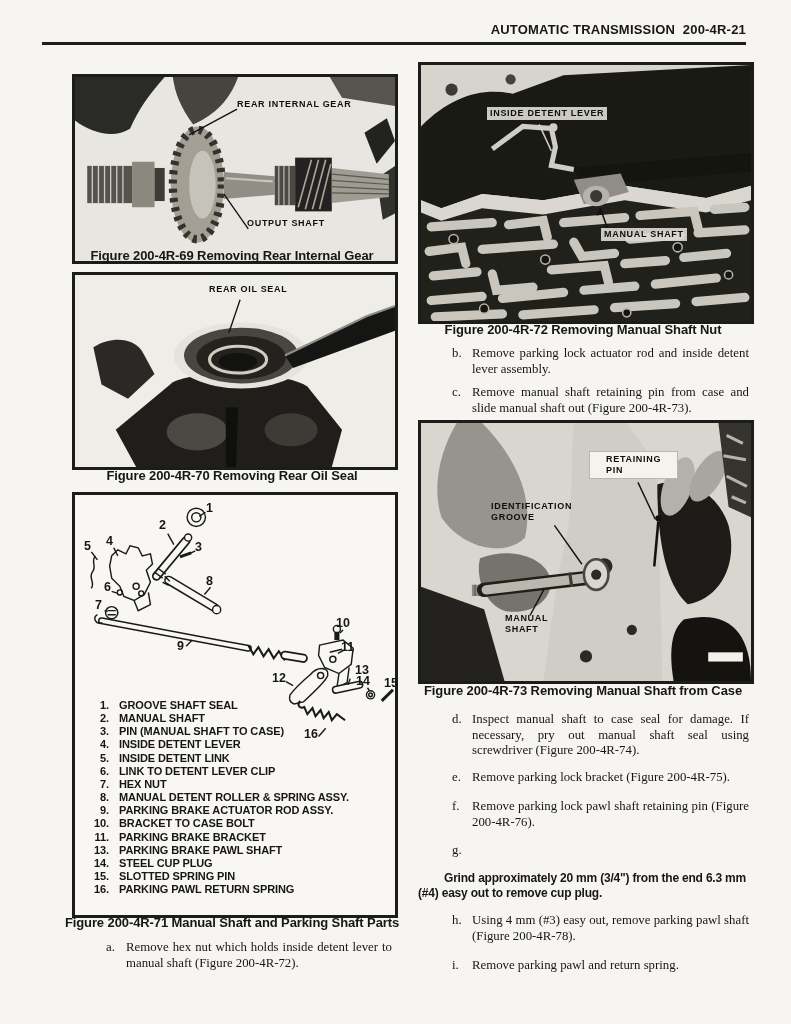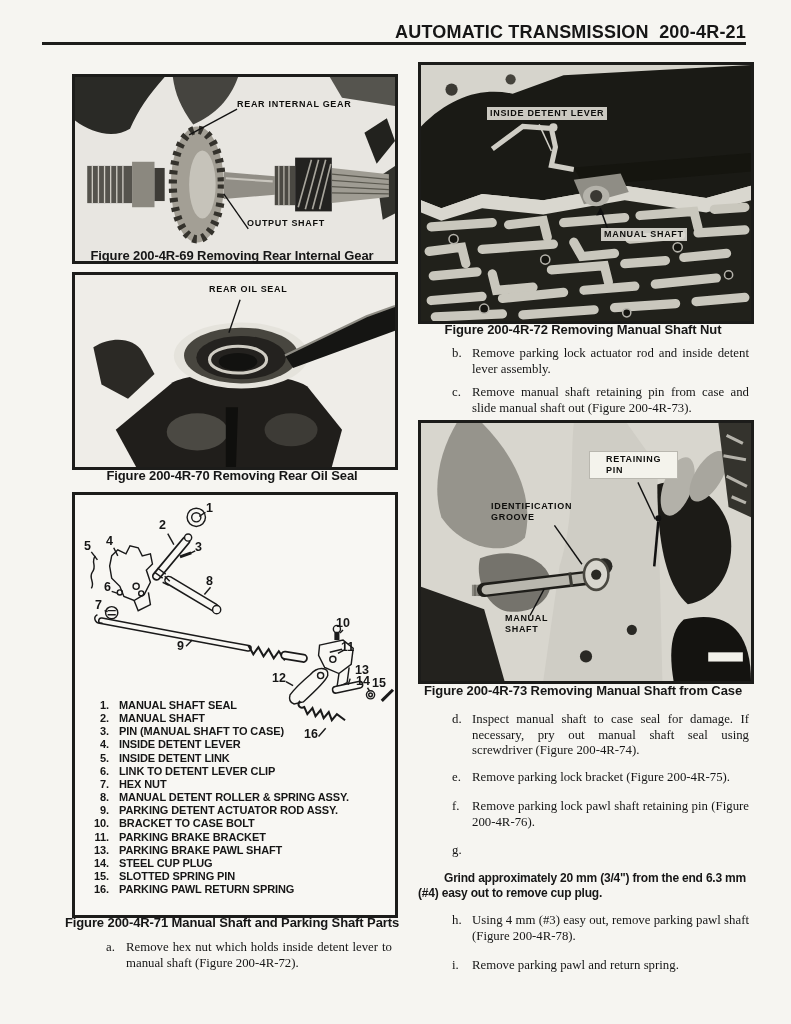--- a/index.html
+++ b/index.html
@@ -1,19 +1,19 @@
 <!DOCTYPE html>
 <html><head>
 <meta charset="utf-8">
 <style>
   html,body{margin:0;padding:0;background:#888;}
   .page{position:relative;width:791px;height:1024px;background:#f6f5f1;margin:0 auto;
         font-family:"Liberation Sans",sans-serif;color:#161616;overflow:hidden;}
   .hdr{position:absolute;left:40px;top:22px;width:706px;text-align:right;
-       font-size:18px;font-weight:700;letter-spacing:.2px;white-space:pre;}
+       font-size:13px;font-weight:700;letter-spacing:.2px;white-space:pre;}
   .hdr-rule{position:absolute;left:42px;top:42px;width:704px;height:3px;background:#1d1d1b;}
   .figbox{position:absolute;border:3px solid #1c1c1a;background:#eceae5;}
   .figbox svg{display:block;width:100%;height:100%;}
   .cap{position:absolute;text-align:center;font-size:13px;font-weight:700;letter-spacing:-.1px;}
   .pl{position:absolute;font-size:9px;font-weight:700;letter-spacing:.7px;color:#0e0e0c;
       white-space:pre-line;line-height:11px;}
   .pl.boxed{background:#f4f3ec;padding:2px 16px;border:1px solid #b9b7af;}
   .pl.backed{background:rgba(218,216,208,.92);padding:1px 3px;}
   .co{position:absolute;font-size:12.5px;font-weight:700;line-height:13px;}
   .plist{position:absolute;left:8px;top:204px;width:300px;}
@@ -198,26 +198,26 @@
     <span class="co" style="left:9px;top:45px">5</span>
     <span class="co" style="left:29px;top:86px">6</span>
     <span class="co" style="left:20px;top:104px">7</span>
     <span class="co" style="left:131px;top:80px">8</span>
     <span class="co" style="left:102px;top:145px">9</span>
     <span class="co" style="left:261px;top:122px">10</span>
     <span class="co" style="left:266px;top:146px">11</span>
     <span class="co" style="left:197px;top:177px">12</span>
     <span class="co" style="left:280px;top:169px">13</span>
     <span class="co" style="left:281px;top:180px">14</span>
-    <span class="co" style="left:297px;top:182px">15</span>
+    <span class="co" style="left:309px;top:182px">15</span>
     <span class="co" style="left:229px;top:233px">16</span>
     <div class="plist">
       <div class="prow">
           <span class="pnum">1.</span>
-          <span class="pname">MANUAL SHAFT SEAL</span>
+          <span class="pname">GROOVE SHAFT SEAL</span>
         </div>
       <div class="prow">
           <span class="pnum">2.</span>
           <span class="pname">MANUAL SHAFT</span>
         </div>
       <div class="prow">
           <span class="pnum">3.</span>
           <span class="pname">PIN (MANUAL SHAFT TO CASE)</span>
         </div>
       <div class="prow">
@@ -235,21 +235,21 @@
       <div class="prow">
           <span class="pnum">7.</span>
           <span class="pname">HEX NUT</span>
         </div>
       <div class="prow">
           <span class="pnum">8.</span>
           <span class="pname">MANUAL DETENT ROLLER &amp; SPRING ASSY.</span>
         </div>
       <div class="prow">
           <span class="pnum">9.</span>
-          <span class="pname">PARKING DETENT ACTUATOR ROD ASSY.</span>
+          <span class="pname">PARKING BRAKE ACTUATOR ROD ASSY.</span>
         </div>
       <div class="prow">
           <span class="pnum">10.</span>
           <span class="pname">BRACKET TO CASE BOLT</span>
         </div>
       <div class="prow">
           <span class="pnum">11.</span>
           <span class="pname">PARKING BRAKE BRACKET</span>
         </div>
       <div class="prow">

